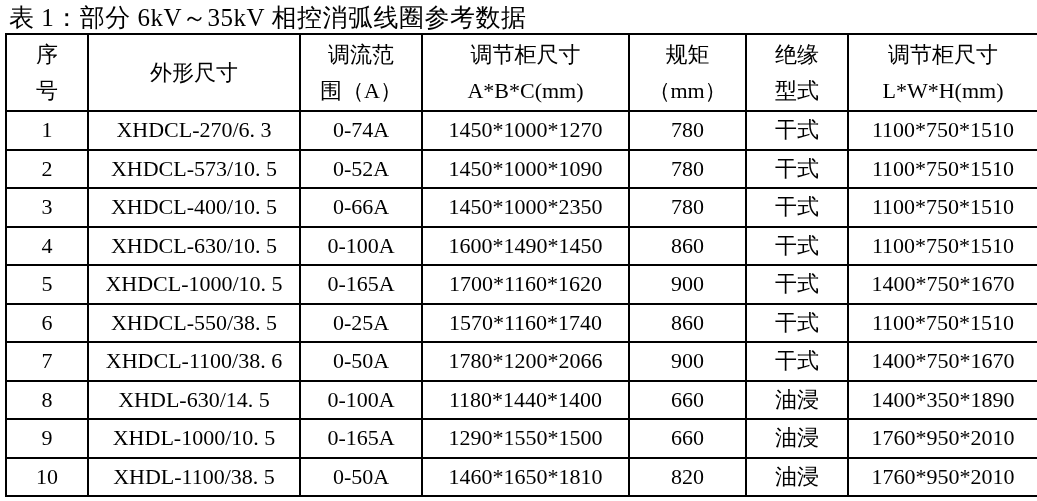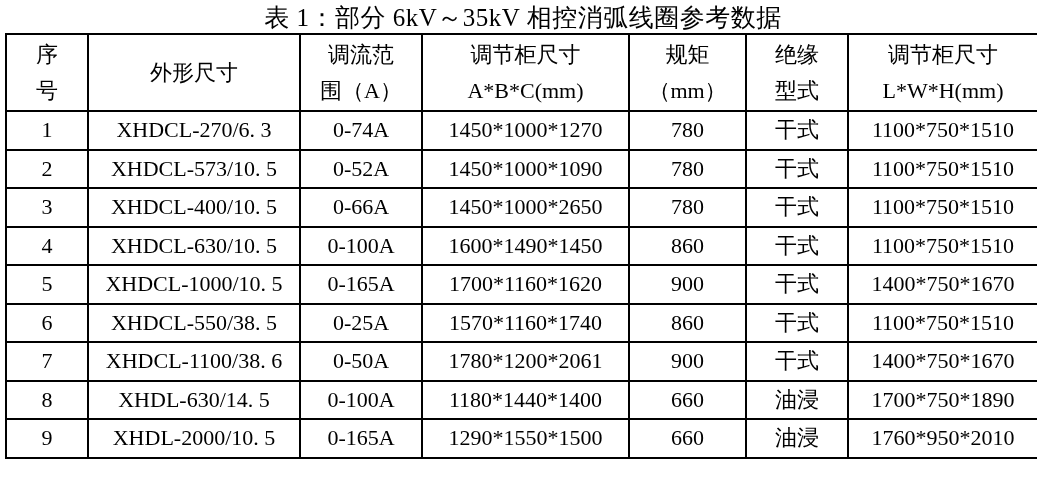--- a/index.html
+++ b/index.html
@@ -19,21 +19,20 @@
     height: 501px;
     box-sizing: border-box;
   }
   .doc-title {
     font-size: 25px;
     line-height: 31px;
     padding-left: 9px;
     padding-top: 2px;
     white-space: pre;
     letter-spacing: 0.5px;
-    text-align: center;
   }
   table.ref-table {
     border-collapse: collapse;
     table-layout: fixed;
     margin-left: 5px;
     width: 1028px;
   }
   table.ref-table th,
   table.ref-table td {
     border: 2px solid #000000;
@@ -99,21 +98,21 @@
           <td>0-52A</td>
           <td>1450*1000*1090</td>
           <td>780</td>
           <td>干式</td>
           <td>1100*750*1510</td>
         </tr>
         <tr>
           <td>3</td>
           <td>XHDCL-400/10. 5</td>
           <td>0-66A</td>
-          <td>1450*1000*2650</td>
+          <td>1450*1000*2350</td>
           <td>780</td>
           <td>干式</td>
           <td>1100*750*1510</td>
         </tr>
         <tr>
           <td>4</td>
           <td>XHDCL-630/10. 5</td>
           <td>0-100A</td>
           <td>1600*1490*1450</td>
           <td>860</td>
@@ -135,38 +134,47 @@
           <td>0-25A</td>
           <td>1570*1160*1740</td>
           <td>860</td>
           <td>干式</td>
           <td>1100*750*1510</td>
         </tr>
         <tr>
           <td>7</td>
           <td>XHDCL-1100/38. 6</td>
           <td>0-50A</td>
-          <td>1780*1200*2061</td>
+          <td>1780*1200*2066</td>
           <td>900</td>
           <td>干式</td>
           <td>1400*750*1670</td>
         </tr>
         <tr>
           <td>8</td>
           <td>XHDL-630/14. 5</td>
           <td>0-100A</td>
           <td>1180*1440*1400</td>
           <td>660</td>
           <td>油浸</td>
-          <td>1700*750*1890</td>
+          <td>1400*350*1890</td>
         </tr>
         <tr>
           <td>9</td>
-          <td>XHDL-2000/10. 5</td>
+          <td>XHDL-1000/10. 5</td>
           <td>0-165A</td>
           <td>1290*1550*1500</td>
           <td>660</td>
+          <td>油浸</td>
+          <td>1760*950*2010</td>
+        </tr>
+        <tr>
+          <td>10</td>
+          <td>XHDL-1100/38. 5</td>
+          <td>0-50A</td>
+          <td>1460*1650*1810</td>
+          <td>820</td>
           <td>油浸</td>
           <td>1760*950*2010</td>
         </tr>
       </tbody>
   </table>
 </div>
 
 </body></html>

